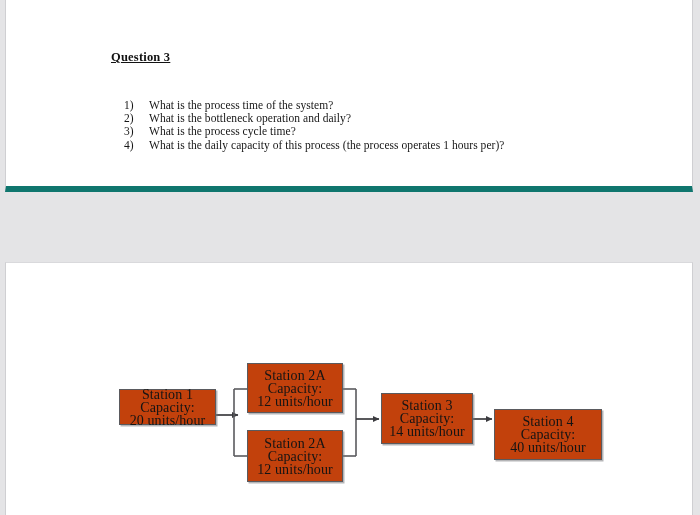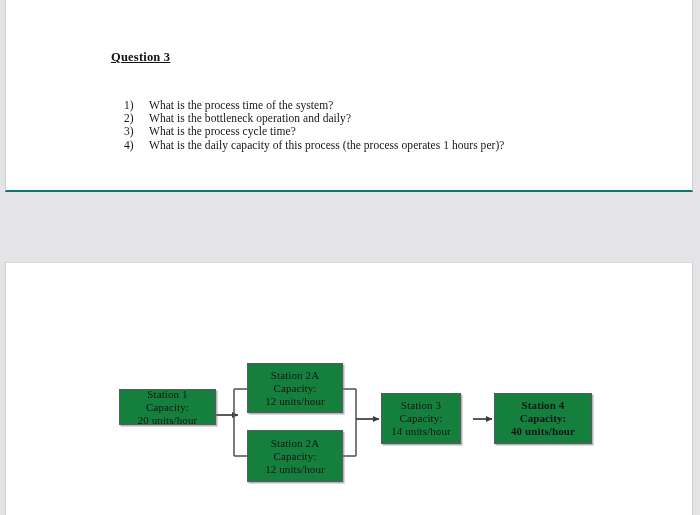--- a/index.html
+++ b/index.html
@@ -22,21 +22,21 @@
     left: 5px;
     width: 688px;
     background: #ffffff;
     border-left: 1px solid #cfcfd2;
     border-right: 1px solid #cfcfd2;
     box-sizing: border-box;
   }
   .page-one {
     top: 0px;
     height: 192px;
-    border-bottom: 2px solid #0f766e;
+    border-bottom: 6px solid #0f766e;
   }
   .page-two {
     top: 262px;
     height: 253px;
     border-top: 1px solid #d9d9dc;
   }
   .page-gap {
     position: absolute;
     left: 0;
     top: 252px;
@@ -97,41 +97,41 @@
     height: 253px;
   }
   .dg-svg {
     position: absolute;
     left: 0;
     top: 0;
   }
   .node {
     position: absolute;
     box-sizing: border-box;
-    background: #15803d;
+    background: #c2410c;
     border: 1.6px solid #5a5a5e;
     box-shadow: 1.5px 1.5px 0 0 rgba(120,120,124,0.55);
     display: flex;
     flex-direction: column;
     align-items: center;
     justify-content: center;
-    font-size: 11px;
+    font-size: 14px;
     line-height: 13px;
     color: #141414;
     text-align: center;
     letter-spacing: 0.1px;
   }
   .node-line { display: block; white-space: nowrap; }
 
   
   .node-s1   { left: 113px; top: 126px; width: 97px;  height: 36px; }
   .node-s2a1 { left: 241px; top: 100px; width: 96px;  height: 50px; }
   .node-s2a2 { left: 241px; top: 167px; width: 96px;  height: 52px; }
-  .node-s3   { left: 375px; top: 130px; width: 80px;  height: 51px; }
-  .node-s4   { left: 488px; top: 130px; width: 98px;  height: 51px; font-weight: bold; }
+  .node-s3   { left: 375px; top: 130px; width: 92px;  height: 51px; }
+  .node-s4   { left: 488px; top: 146px; width: 108px;  height: 51px; }
 </style>
 </head>
 <body>
 
 <div class="page page-one">
 
   <div class="q-heading">Question 3</div>
 
 
   <div class="q-list">

